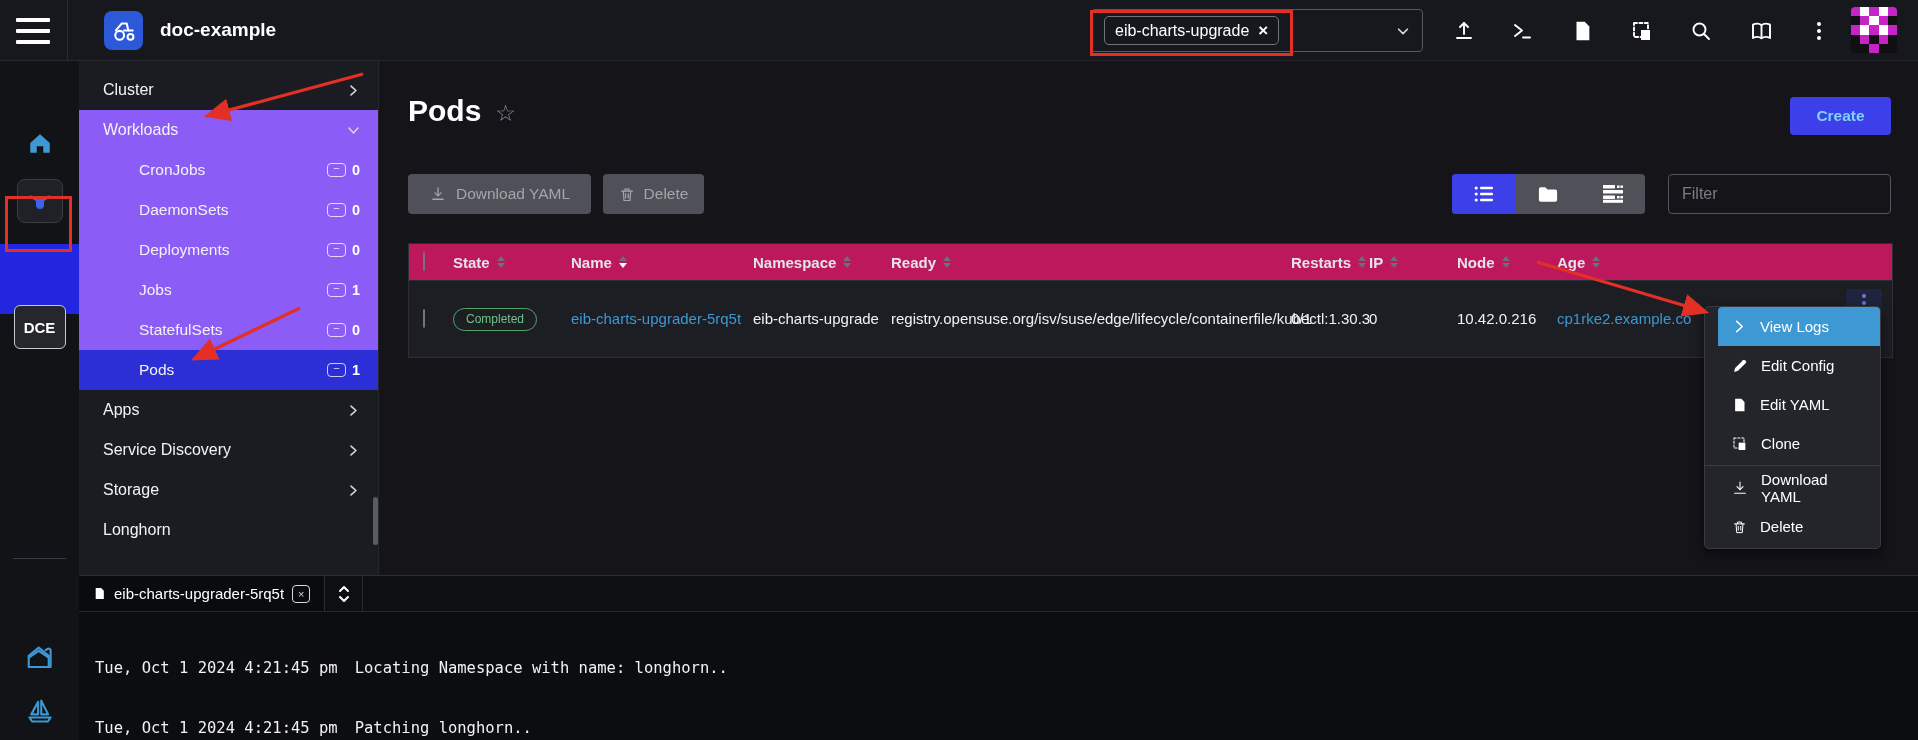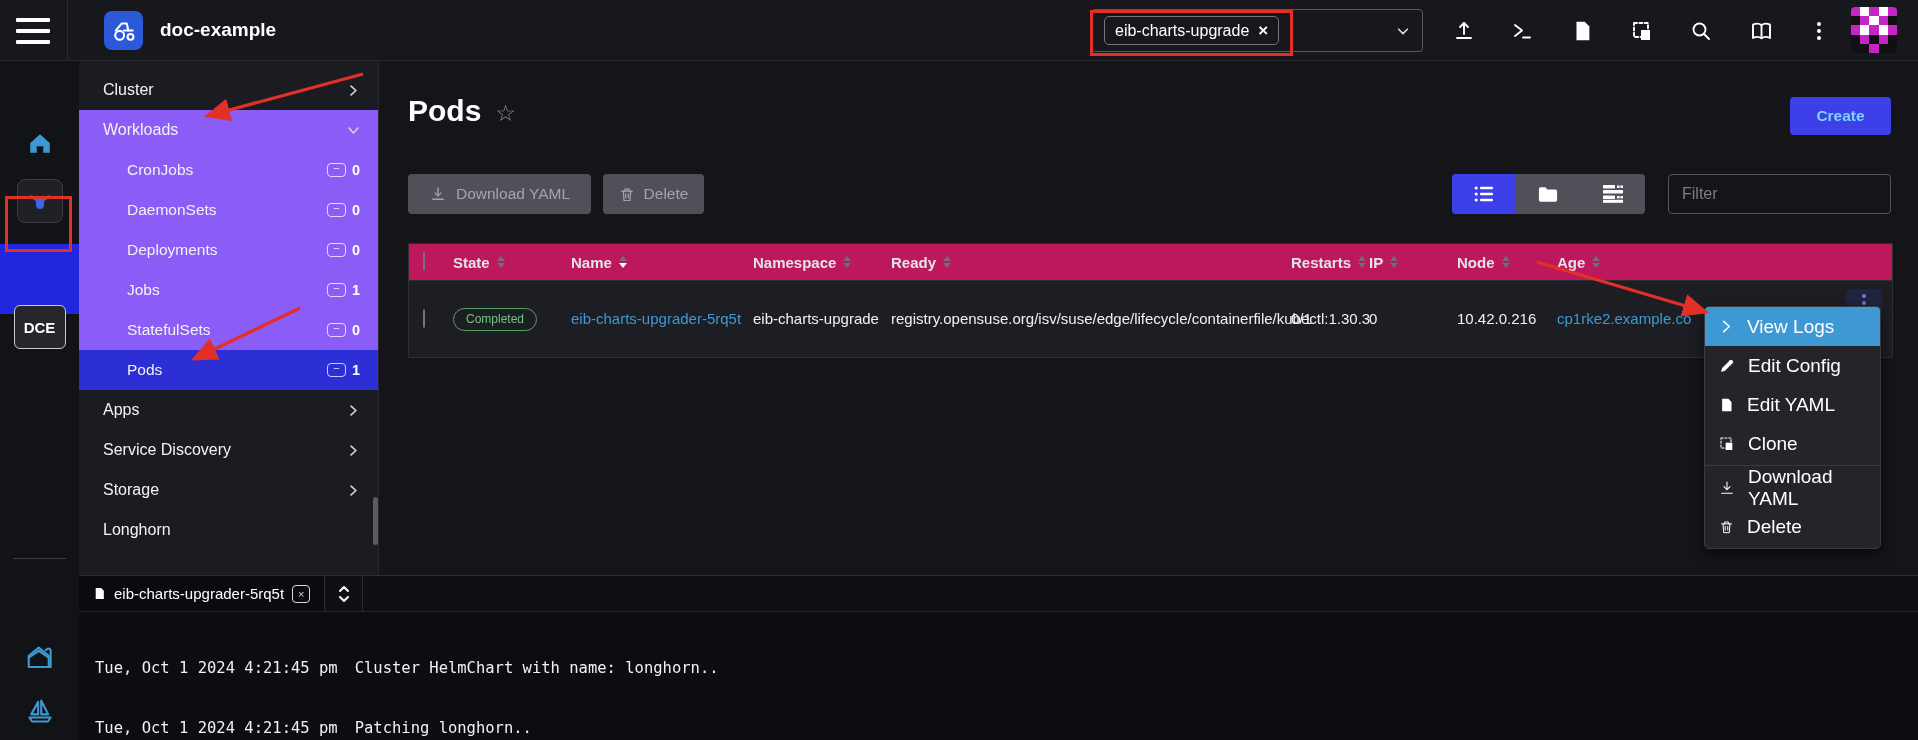--- a/index.html
+++ b/index.html
@@ -33,21 +33,21 @@
   .rail-div { position:absolute; left:13px; width:53px; height:1px; background:#3c3d44; }
   .rail svg { fill:none; stroke:#3d98d3; stroke-width:1.7; stroke-linejoin:round; stroke-linecap:round; }
 
   
   .sidebar { position:absolute; left:79px; top:61px; width:300px; height:514px; background:#1b1c22; border-right:1px solid #26272c; overflow:hidden; z-index:10; }
   .nav-row { position:relative; height:40px; display:flex; align-items:center; padding:0 18px 0 24px; font-size:16px; color:#f2f3f5; cursor:pointer; }
   .nav-row .chev { margin-left:auto; }
   .chev { width:14px; height:14px; display:inline-flex; align-items:center; justify-content:center; }
   .chev svg { stroke:#d4d5db; fill:none; stroke-width:2; stroke-linecap:round; stroke-linejoin:round; }
   .sect { background:#8b5cf6; }
-  .child { padding-left:48px; font-size:15.5px; }
+  .child { padding-left:60px; font-size:15.5px; }
   .child.sel { background:#2c2ed6; }
   .cnt { margin-left:auto; display:flex; align-items:center; gap:6px; }
   .cnt-ic { width:19px; height:14px; border:1px solid rgba(255,255,255,.75); border-radius:4px; position:relative; }
   .cnt-ic::before { content:"\2212"; position:absolute; left:0; right:0; top:-2px; text-align:center; font-size:11px; color:rgba(255,255,255,.85); }
   .cnt b { font-size:14.5px; font-weight:700; color:#fff; }
   .sb-scroll { position:absolute; left:294px; top:436px; width:5px; height:48px; border-radius:3px; background:#5a5b63; }
 
   
   .main { position:absolute; left:380px; top:61px; width:1538px; height:514px; }
   .page-title { position:absolute; left:28px; top:33px; font-size:30px; font-weight:700; color:#fff; display:flex; align-items:center; gap:14px; }
@@ -79,21 +79,21 @@
   .td { font-size:15px; color:#f0f1f4; line-height:1.25; padding-right:10px; }
   .cb { width:16px; height:16px; border:1.5px solid #73747c; border-radius:3px; margin-left:14px; cursor:pointer; background:transparent; }
   .badge { display:inline-block; border:1px solid #55a361; color:#6fc584; border-radius:14px; padding:3px 12px; font-size:12px; }
   a.lnk { color:#3d98d3; text-decoration:none; cursor:pointer; }
   .nodecell { white-space:nowrap; overflow:hidden; }
   .rowkebab { position:absolute; right:10px; top:8px; width:36px; height:28px; background:#1f2440; border-radius:4px; display:flex; align-items:center; justify-content:center; cursor:pointer; }
   .rowkebab .dots i { background:#6d7bd8; }
 
   
   .menu { position:absolute; left:1704px; top:306px; width:177px; background:#24252b; border:1px solid #3a3b42; border-radius:5px; box-shadow:0 4px 14px rgba(0,0,0,.55); z-index:50; padding:0 0 2px 0; }
-  .mi { height:39px; display:flex; align-items:center; gap:13px; padding:0 14px; font-size:19px; color:#fff; cursor:pointer; }
+  .mi { height:39px; display:flex; align-items:center; gap:13px; padding:0 14px; font-size:15px; color:#fff; cursor:pointer;margin-left:13px; }
   .mi.hl { background:#3d98d3; border-radius:4px 4px 0 0; }
   .mi svg { stroke:#fff; fill:none; stroke-width:1.6; stroke-linecap:round; stroke-linejoin:round; flex:none; }
   .mdiv { height:1px; background:#3a3b42; margin:2px 0; }
 
   
   .logs { position:absolute; left:79px; top:575px; width:1839px; height:165px; background:#0c0d10; border-top:1px solid #2c2d33; z-index:30; }
   .logtabs { height:36px; background:#0e0f13; border-bottom:1px solid #26272d; display:flex; align-items:stretch; }
   .logtab { display:flex; align-items:center; gap:8px; padding:0 14px; border-right:1px solid #2c2d33; background:#0a0b0e; cursor:pointer; }
   .logtab svg { stroke:#fff; fill:none; stroke-width:1.6; }
   .logtab .name { font-size:15px; color:#fff; }
@@ -550,21 +550,21 @@
         <span class="tabclose">×</span>
       </div>
       <div class="logexp">
         <svg width="14" height="20" viewBox="0 0 14 20">
             <polyline points="3,7 7,3 11,7"></polyline>
             <polyline points="3,13 7,17 11,13"></polyline>
           </svg>
       </div>
     </div>
     <div class="logbody">
-      <div class="logline"><span class="ts">Tue, Oct 1 2024 4:21:45 pm</span><span class="msg">Cluster HelmChart with name: longhorn..</span></div>
+      <div class="logline"><span class="ts">Tue, Oct 1 2024 4:21:45 pm</span><span class="msg">Locating Namespace with name: longhorn..</span></div>
       <div class="logline"><span class="ts">Tue, Oct 1 2024 4:21:45 pm</span><span class="msg">Patching longhorn..</span></div>
       
       
       
       
     </div>
   </div>
 
   <div class="annot-rect" id="rect-search"></div>
   <div class="annot-rect" id="rect-dce"></div>

